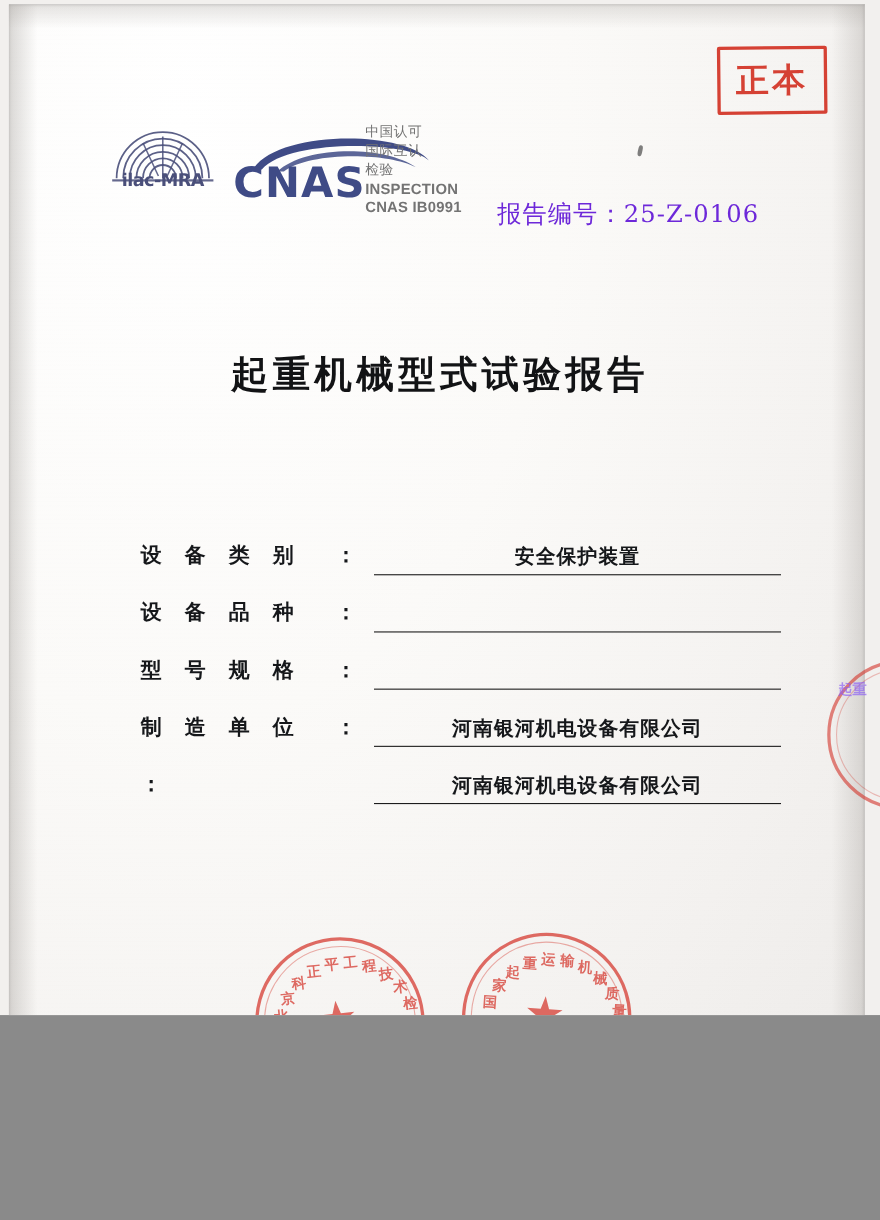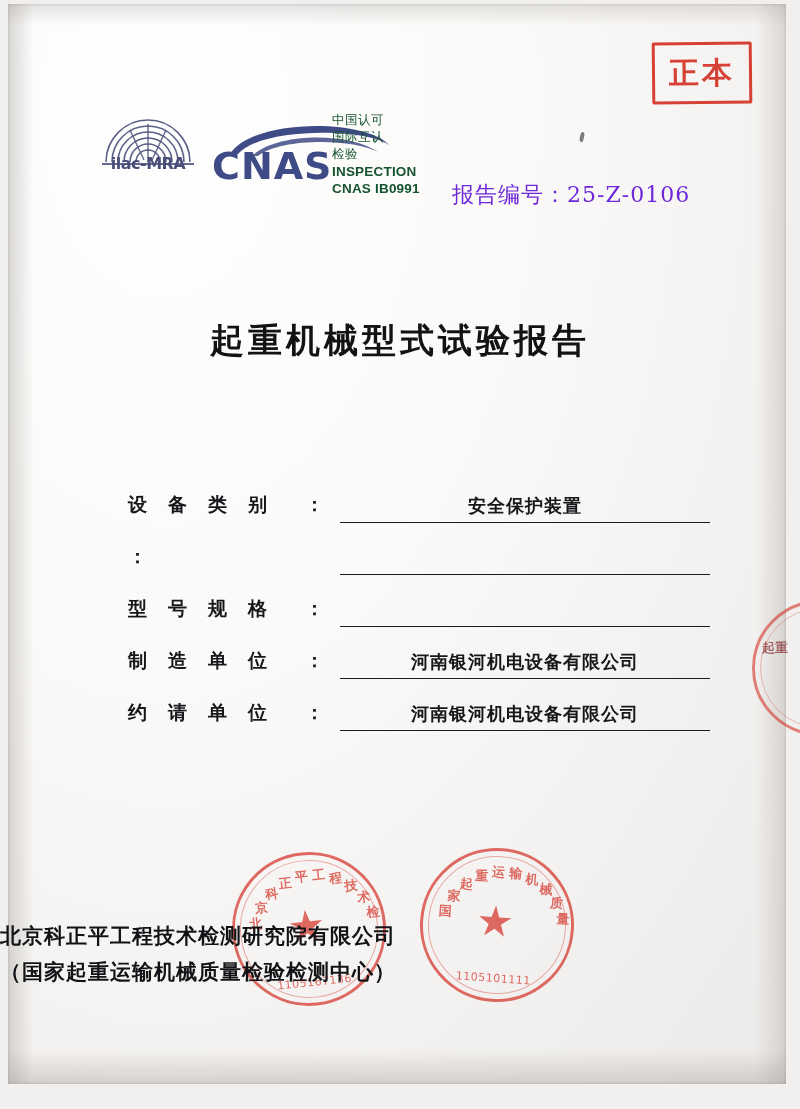--- a/index.html
+++ b/index.html
@@ -3,21 +3,21 @@
 <meta charset="utf-8">
 <style>
   html, body {
     margin: 0;
     padding: 0;
     background: #8a8a8a;
   }
   #page {
     position: relative;
     width: 800px;
-    height: 1109px;
+    height: 923px;
     overflow: hidden;
     background: #f2f0ee;
     font-family: "Liberation Sans", sans-serif;
   }
   
   #paper {
     position: absolute;
     left: 8px;
     top: 4px;
     width: 778px;
@@ -131,21 +131,21 @@
     font-weight: bold;
     font-size: 38px;
     letter-spacing: 1px;
     color: #3f4b86;
   }
   #cnas-text {
     position: absolute;
     left: 232px;
     top: 2px;
     font-size: 12.5px;
-    color: #14532d;
+    color: #737373;
     line-height: 17px;
     font-family: "Liberation Sans", sans-serif;
   }
   #cnas-text .cn {
     font-size: 12.5px;
     letter-spacing: 0.5px;
   }
   #cnas-text .en {
     font-weight: bold;
     font-size: 13.5px;
@@ -326,26 +326,26 @@
   #seal-edge .inner-ring {
     position: absolute;
     inset: 5px;
     border-radius: 50%;
     border: 1px solid #d4342a;
     opacity: 0.5;
   }
   #seal-edge-text {
     position: absolute;
     left: 760px;
-    top: 640px;
+    top: 620px;
     width: 30px;
     font-family: "DejaVu Serif", serif;
     font-weight: bold;
     font-size: 13px;
-    color: #7f1d1d;
+    color: #8b5cf6;
     opacity: 0.65;
     line-height: 16px;
     text-align: center;
   }
 </style>
 </head>
 <body>
 
 <div id="page">
   <div id="paper">
@@ -407,20 +407,21 @@
       <div class="field-label">
         <span>设　备　类　别</span>
         <span class="colon">：</span>
       </div>
       <div class="field-value">安全保护装置</div>
       <div class="field-line"></div>
     </div>
 
     <div class="field-row">
       <div class="field-label">
+        <span>设　备　品　种</span>
         <span class="colon">：</span>
       </div>
       <div class="field-line"></div>
     </div>
 
     <div class="field-row">
       <div class="field-label">
         <span>型　号　规　格</span>
         <span class="colon">：</span>
       </div>
@@ -431,21 +432,20 @@
       <div class="field-label">
         <span>制　造　单　位</span>
         <span class="colon">：</span>
       </div>
       <div class="field-value">河南银河机电设备有限公司</div>
       <div class="field-line"></div>
     </div>
 
     <div class="field-row">
       <div class="field-label">
-        <span>约　请　单　位</span>
         <span class="colon">：</span>
       </div>
       <div class="field-value">河南银河机电设备有限公司</div>
       <div class="field-line"></div>
     </div>
   </div>
 
   <div class="seal" id="seal-left">
     <div class="inner-ring"></div>
     <div class="star"></div>

